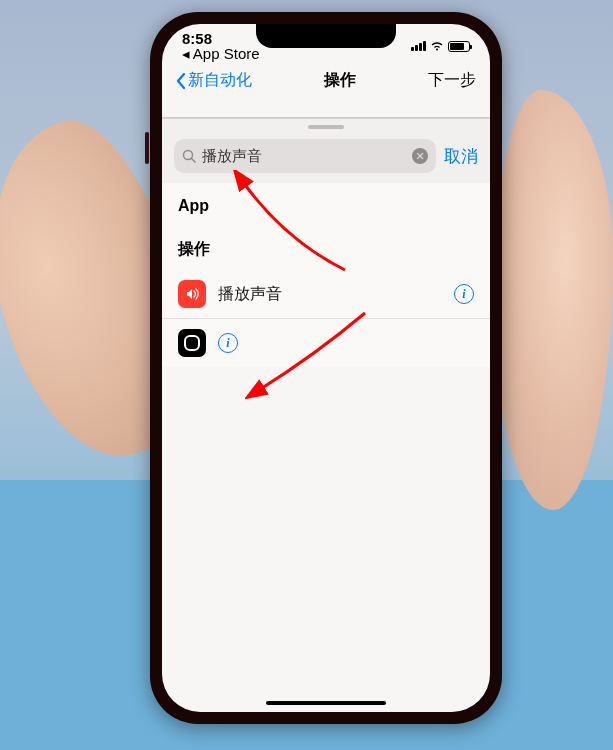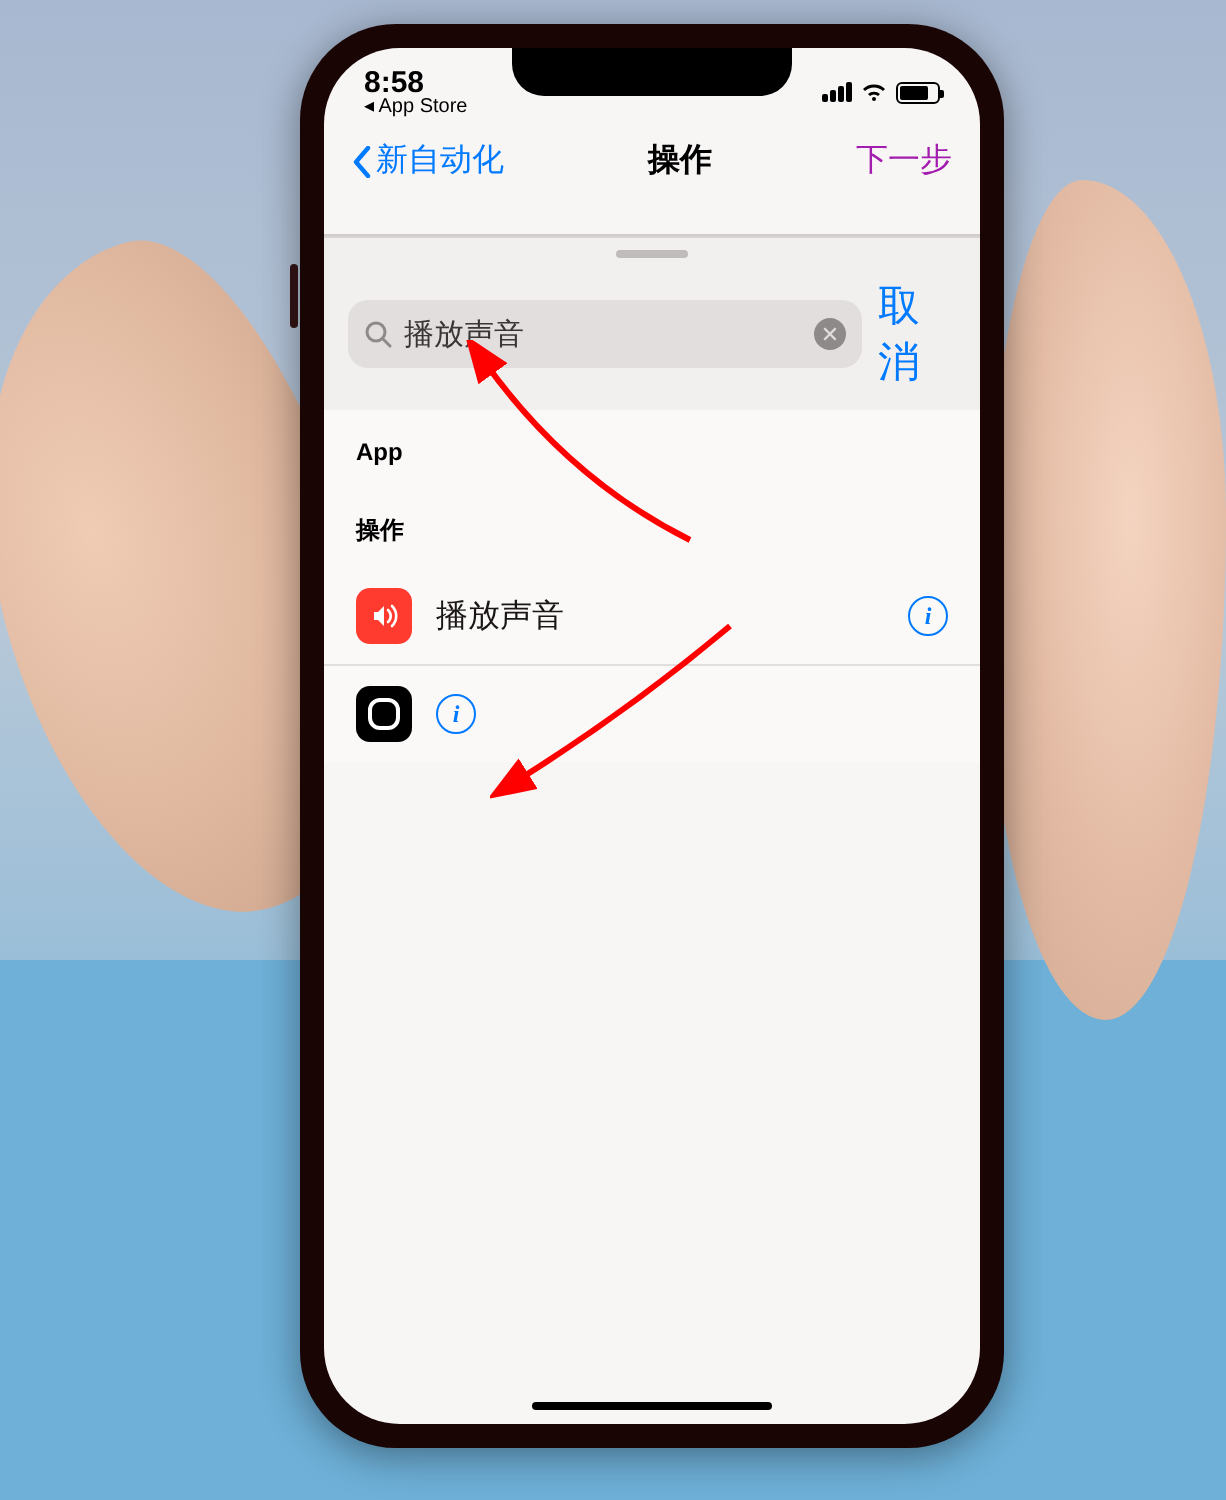--- a/index.html
+++ b/index.html
@@ -56,42 +56,42 @@
       display: flex;
       align-items: center;
       justify-content: space-between;
       padding: 4px 20px 0;
       color: #000;
       font-size: 13px;
       font-weight: 600;
     }
     .status-left { display: flex; flex-direction: column; line-height: 1; }
     .status-time { font-size: 15px; font-weight: 700; }
-    .status-sub { font-size: 10px; font-weight: 400; }
+    .status-sub { font-size: 15px; font-weight: 400; }
     .status-right { display: flex; align-items: center; gap: 4px; }
     .signal { display: flex; gap: 1px; align-items: flex-end; }
     .signal span { width: 3px; background: #000; border-radius: 1px; }
     .signal span:nth-child(1){height:4px}.signal span:nth-child(2){height:6px}
     .signal span:nth-child(3){height:8px}.signal span:nth-child(4){height:10px}
     .battery { width: 22px; height: 11px; border: 1px solid #000; border-radius: 3px; position: relative; padding: 1px; }
     .battery::after { content:""; position:absolute; right:-3px; top:3px; width:2px; height:4px; background:#000; border-radius:0 1px 1px 0; }
     .battery-fill { width: 80%; height: 100%; background: #000; border-radius: 1px; }
     .wifi {
       width: 14px; height: 11px; position: relative;
     }
     .nav-bar {
       display: flex;
       justify-content: space-between;
       align-items: center;
       padding: 6px 14px 26px;
       border-bottom: 0.5px solid #d0cccc;
     }
     .nav-back { color: #007aff; font-size: 16px; display: flex; align-items: center; gap: 2px; cursor: pointer; }
     .nav-title { font-size: 16px; font-weight: 600; color: #000; }
-    .nav-next { color: #a21caf; font-size: 16px; cursor: pointer; }
+    .nav-next { color: #000000; font-size: 16px; cursor: pointer; }
     .sheet-top {
       background: #f2efef;
       position: relative;
       border-top: 0.5px solid #d8d4d4;
     }
     .grabber {
       width: 36px; height: 4px; background: #c0bcbc; border-radius: 2px;
       margin: 6px auto;
     }
     .search-row {
@@ -111,24 +111,24 @@
     }
     .search-field input {
       flex: 1; border: none; background: transparent; font-size: 15px;
       color: #3a3636; outline: none;
     }
     .clear-btn {
       width: 16px; height: 16px; border-radius: 50%; background: #8e8a8a;
       color: #e2dede; display: flex; align-items: center; justify-content: center;
       font-size: 11px; cursor: pointer;
     }
-    .cancel-btn { color: #007aff; font-size: 21px; cursor: pointer; }
+    .cancel-btn { color: #007aff; font-size: 17px; cursor: pointer; text-align: center; }
     .content { background: #fbf8f8; }
     .section-title {
-      font-size: 12px; font-weight: 700; padding: 14px 16px 10px;
+      font-size: 16px; font-weight: 700; padding: 14px 16px 10px;
     }
     .app-row { padding: 6px 16px 14px; }
     .app-tile { display: flex; flex-direction: column; align-items: center; width: 62px; gap: 4px; cursor: pointer; }
     .app-icon {
       width: 52px; height: 52px; background: #000; border-radius: 12px;
       display: flex; align-items: center; justify-content: center;
     }
     .app-icon-inner {
       width: 30px; height: 30px; border: 3px solid #fff; border-radius: 10px;
     }

